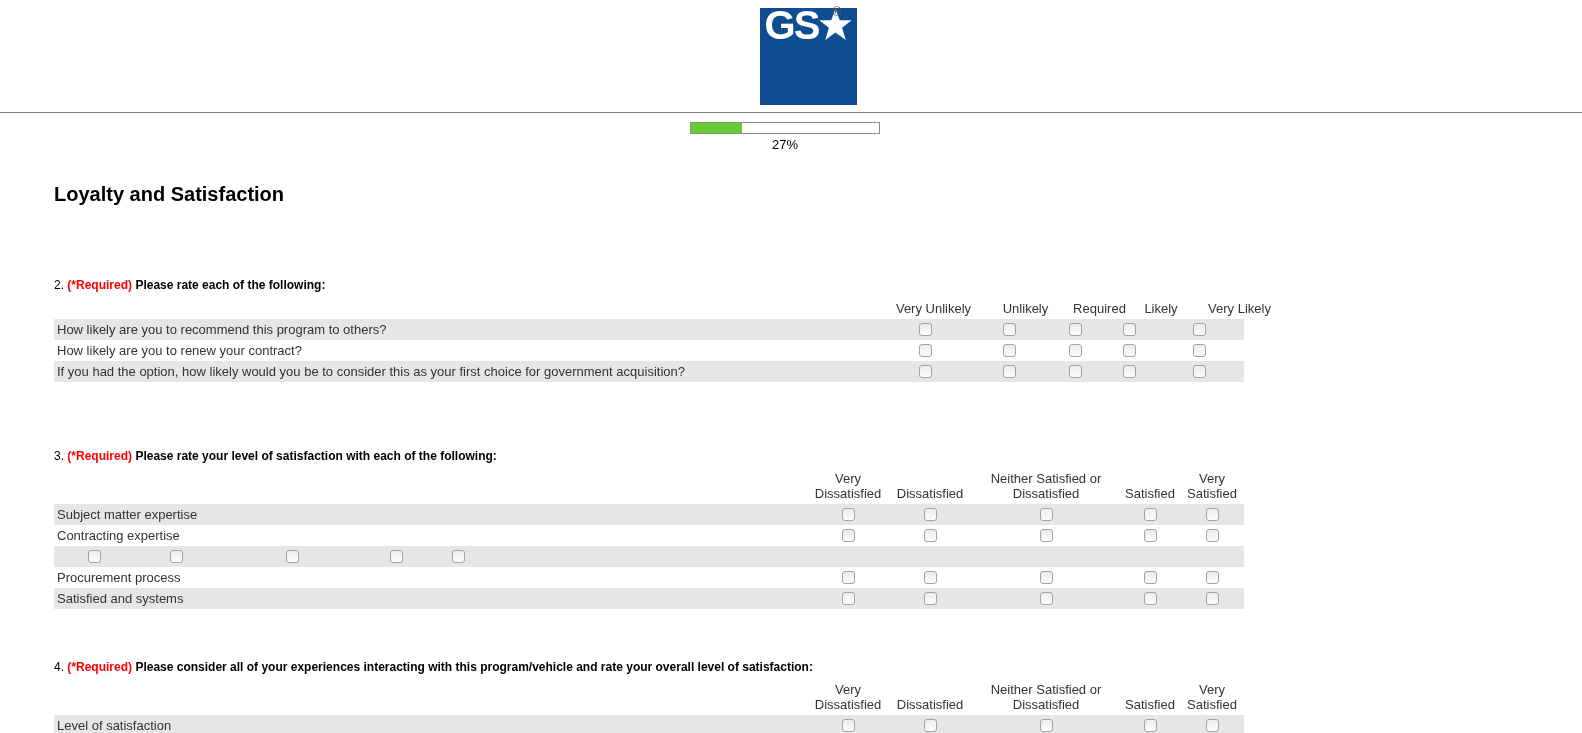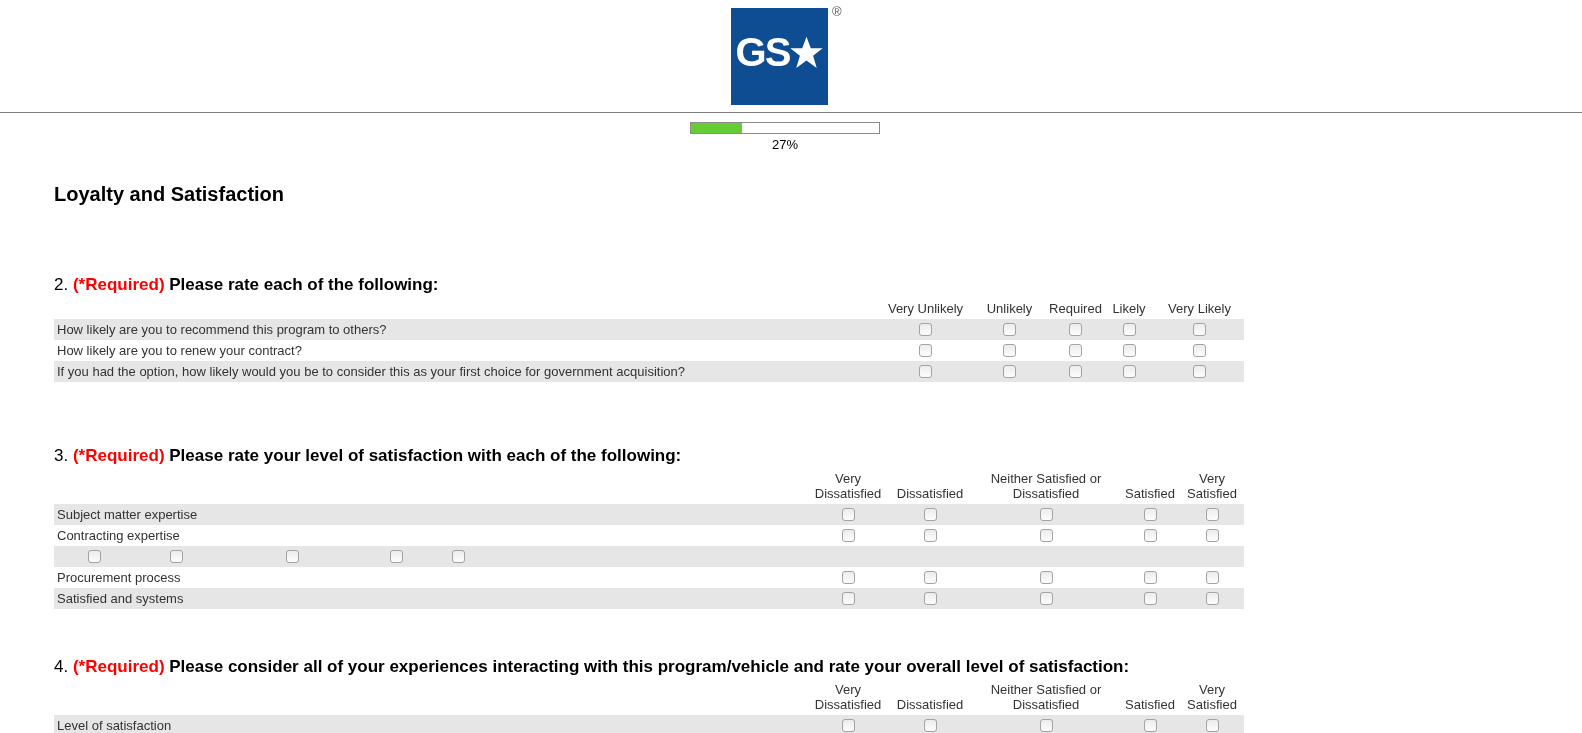--- a/index.html
+++ b/index.html
@@ -6,22 +6,22 @@
   html,body { margin:0; padding:0; }
   body {
     width:1582px; height:733px; background:#ffffff;
     font-family:"Liberation Sans", sans-serif; overflow:hidden;
     color:#000;
   }
 
   
   .top { position:relative; height:113px; border-bottom:1px solid #7f7f7f; background:#fff; }
   .gsa-logo {
-    position:absolute; left:731px; top:8px; width:97px; height:97px;
-    background:#0f4d92; display:flex; align-items:center; justify-content:center;
+    position:absolute; left:760px; top:8px; width:97px; height:97px;
+    background:#0f4d92; display:flex; align-items:flex-start; justify-content:center;
     padding-bottom:9px;
   }
   .gsa-text {
     color:#fff; font-weight:bold; font-size:40px; line-height:34px; letter-spacing:-2px;
   }
   .gsa-star { margin-left:1px; margin-bottom:-1px; }
   .reg-mark { position:absolute; left:832px; top:4px; font-size:13px; color:#5a5a5a; }
 
   
   .progress-zone { padding-top:9px; }
@@ -36,29 +36,29 @@
   }
 
   
   .content { margin-left:54px; width:1190px; }
   h1.page-title { font-size:20px; font-weight:bold; margin:28px 0 0 0; line-height:28px; color:#000; }
 
   .question { }
   .q2 { margin-top:69px; }
   .q3 { margin-top:66px; }
   .q4 { margin-top:50px; }
-  .q-line { margin:0; font-size:17px; line-height:16px; }
+  .q-line { margin:0; font-size:12px; line-height:16px; }
   .q-num { font-weight:normal; color:#000; }
   .q-required { font-weight:bold; color:#ff0000; }
   .q-text { font-weight:bold; color:#000; }
 
   
   .rtable { width:1190px; }
   .thead { display:flex; align-items:flex-end; }
-  .q2 .thead { margin-top:4px; height:22px; }
+  .q2 .thead { margin-top:4px; height:22px;gap:8px; }
   .q3 .thead, .q4 .thead { margin-top:6px; height:34px; }
   .hcell {
     font-size:13px; color:#333; text-align:center; line-height:15px; padding-bottom:3px;
   }
   .trow { display:flex; align-items:center; height:21px; }
   .trow:nth-child(odd) { background:#e6e6e6; }
   .rlabel {
     font-size:13px; color:#333; padding-left:3px;
     white-space:nowrap; overflow:hidden;
   }

